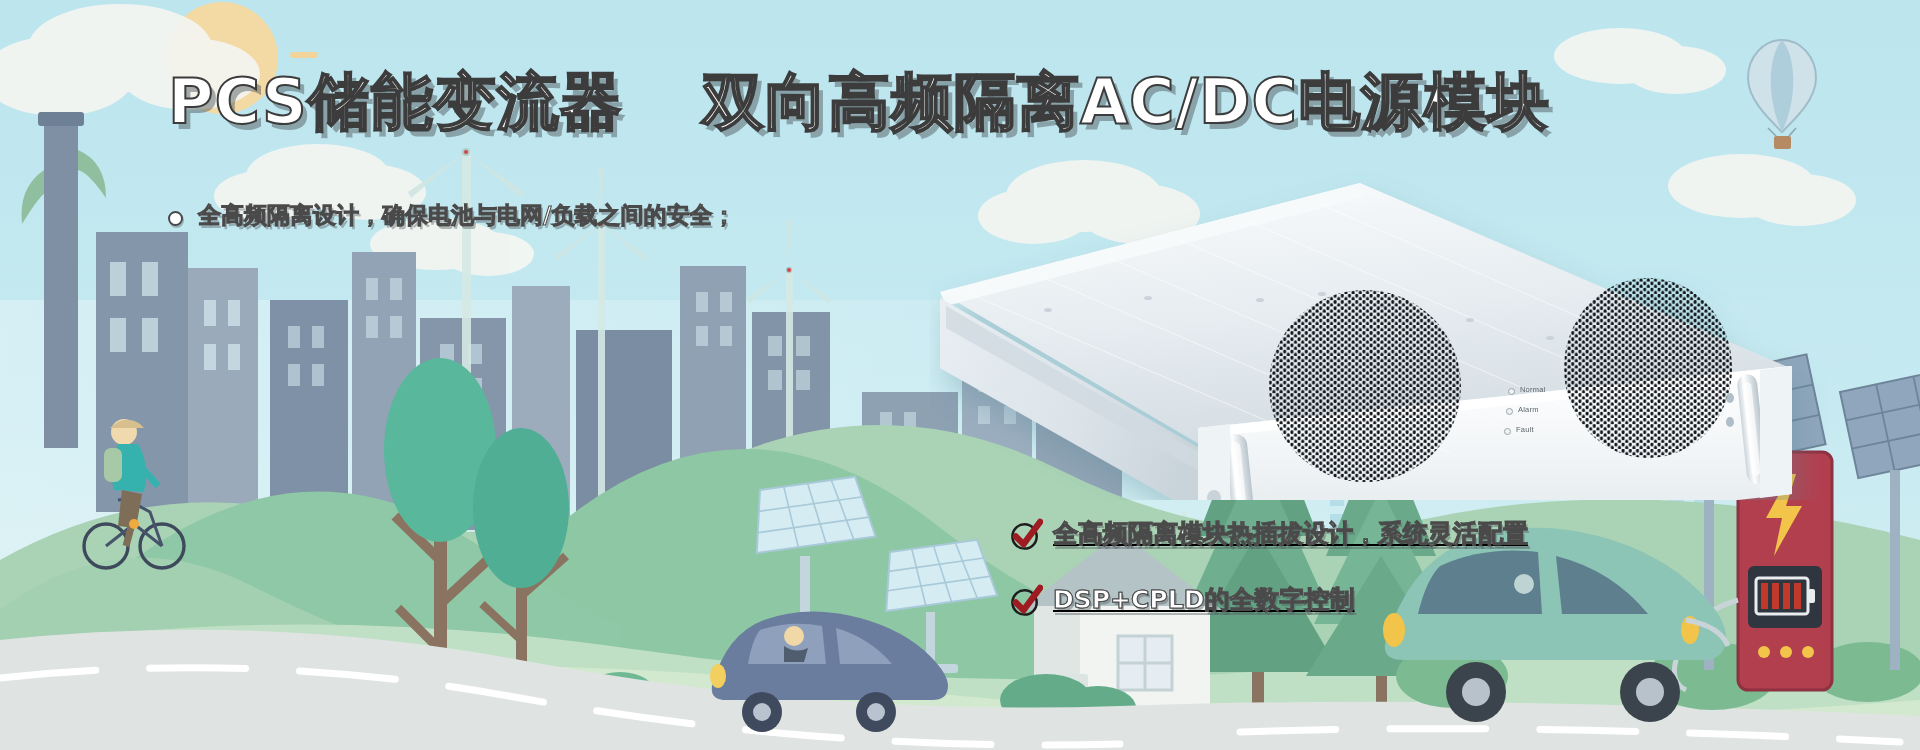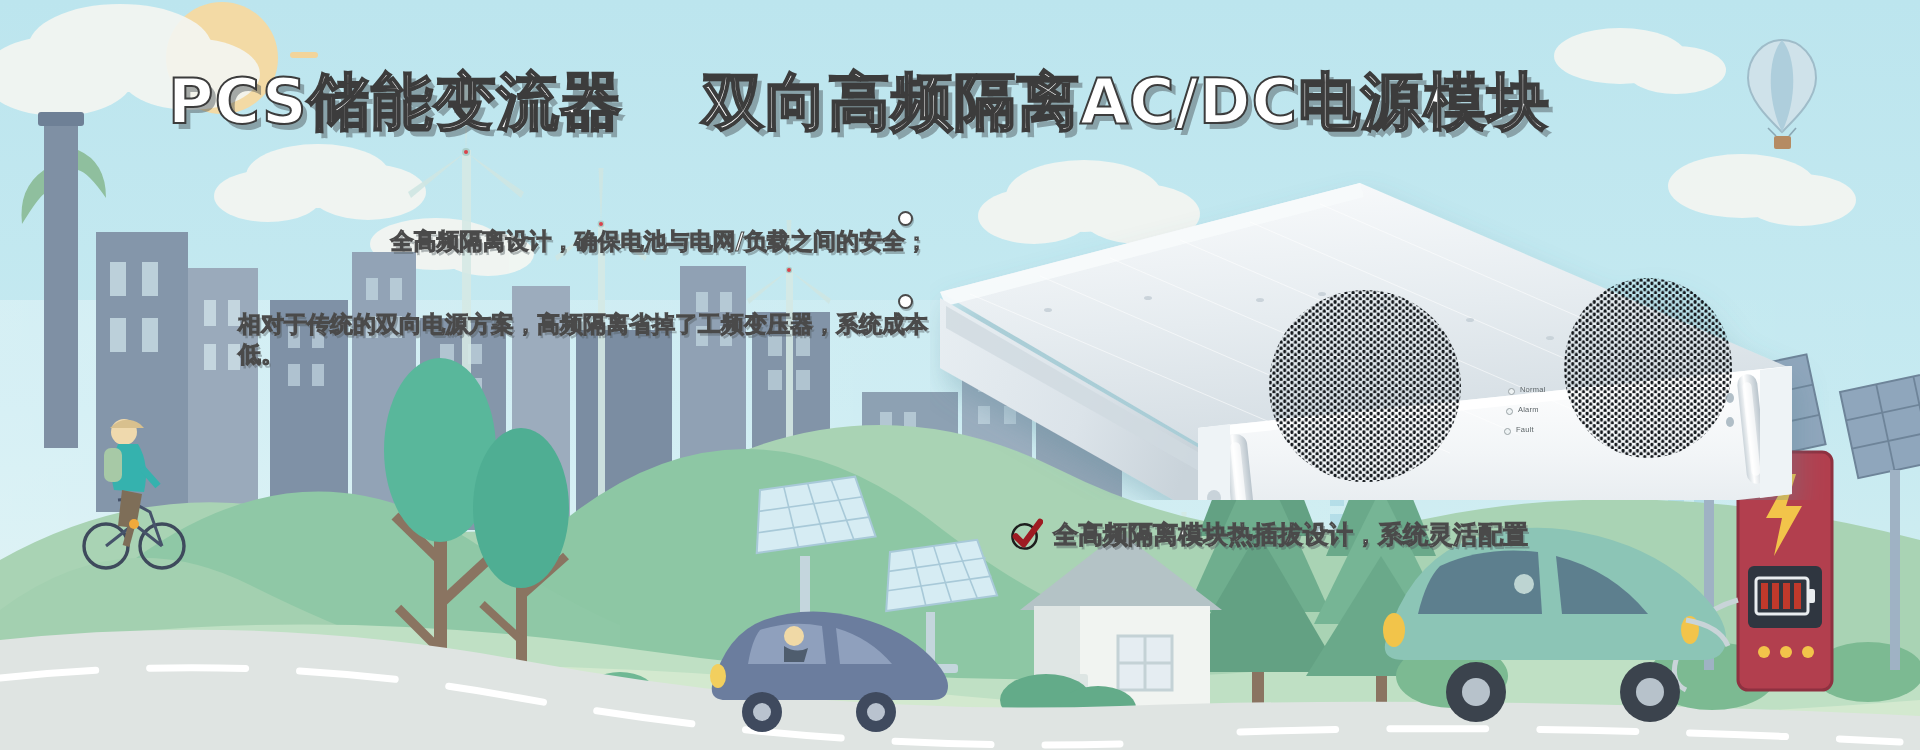--- a/index.html
+++ b/index.html
@@ -19,36 +19,36 @@
     color:#ffffff;white-space:nowrap;
     letter-spacing:1px;
     -webkit-text-stroke:2px #3c3c3c;
     text-shadow:5px 6px 0 rgba(70,80,85,.45);
     font-family:"DejaVu Sans","Liberation Sans",sans-serif;
   }
   #title .sp{display:inline-block;width:34px;}
 
   
   #features{position:absolute;left:168px;top:200px;z-index:40;width:760px;}
-  .feat{display:flex;align-items:flex-end;margin-bottom:27px;flex-direction:column;}
+  .feat{display:flex;align-items:flex-start;margin-bottom:27px;}
   .feat .dot{
     width:11px;height:11px;border-radius:50%;background:#ffffff;
     border:2px solid #4a4a4a;margin:11px 15px 0 0;flex:0 0 auto;
     box-shadow:1px 2px 0 rgba(70,80,85,.35);
   }
   .feat .txt{
     font-size:23px;line-height:30px;font-weight:bold;color:#ffffff;
     -webkit-text-stroke:1px #4a4a4a;
     text-shadow:2px 3px 0 rgba(80,90,95,.42);
     font-family:"DejaVu Sans","Liberation Sans",sans-serif;
   }
 
   
   #checks{position:absolute;left:1010px;top:518px;z-index:40;width:700px;}
-  .chk{display:flex;align-items:center;margin-bottom:33px;}
+  .chk{display:flex;align-items:flex-start;margin-bottom:33px;text-decoration:underline;}
   .chk .mark{width:33px;height:33px;margin-right:10px;flex:0 0 auto;}
   .chk .txt{
     font-size:25px;line-height:32px;font-weight:bold;color:#ffffff;
     -webkit-text-stroke:1px #4a4a4a;
     text-shadow:2px 3px 0 rgba(80,90,95,.42);
     white-space:nowrap;
     font-family:"DejaVu Sans","Liberation Sans",sans-serif;
   }
 
   
@@ -622,29 +622,32 @@
     <span>PCS储能变流器</span>
     <span class="sp"></span>
     <span>双向高频隔离AC/DC电源模块</span>
   </div>
 
   <div id="features">
     <div class="feat">
       <span class="dot"></span>
       <span class="txt">全高频隔离设计，确保电池与电网/负载之间的安全；</span>
     </div>
-    <div class="feat">
-      <span class="dot"></span>
-      <span class="txt" style="display:block;max-width:690px;">相对于传统的双向电源方案，高频隔离省掉了工频变压器，系统成本低。</span>
-    </div>
   </div>
 
   <div id="checks">
     <div class="chk">
       <svg class="mark" viewBox="0 0 34 34">
         <circle cx="15" cy="19" r="12.5" fill="none" stroke="#1d1d1d" stroke-width="2.6"></circle>
         <path d="M6 19 L14 27 L31 4" fill="none" stroke="#9e1b22" stroke-width="6.5" stroke-linecap="round" stroke-linejoin="round"></path>
       </svg>
       <span class="txt">全高频隔离模块热插拔设计，系统灵活配置</span>
     </div>
+    <div class="chk">
+      <svg class="mark" viewBox="0 0 34 34">
+        <circle cx="15" cy="19" r="12.5" fill="none" stroke="#1d1d1d" stroke-width="2.6"></circle>
+        <path d="M6 19 L14 27 L31 4" fill="none" stroke="#9e1b22" stroke-width="6.5" stroke-linecap="round" stroke-linejoin="round"></path>
+      </svg>
+      <span class="txt">DSP+CPLD的全数字控制</span>
+    </div>
   </div>
 
 </div>
 
 </body></html>

